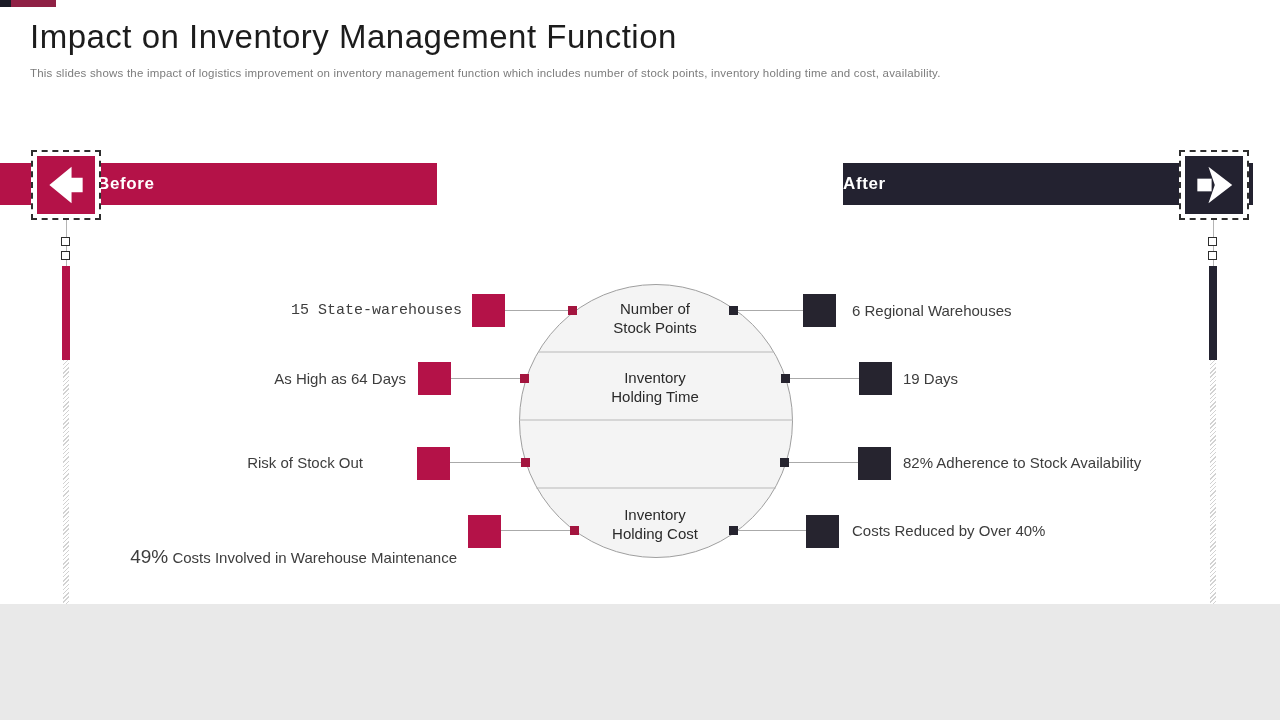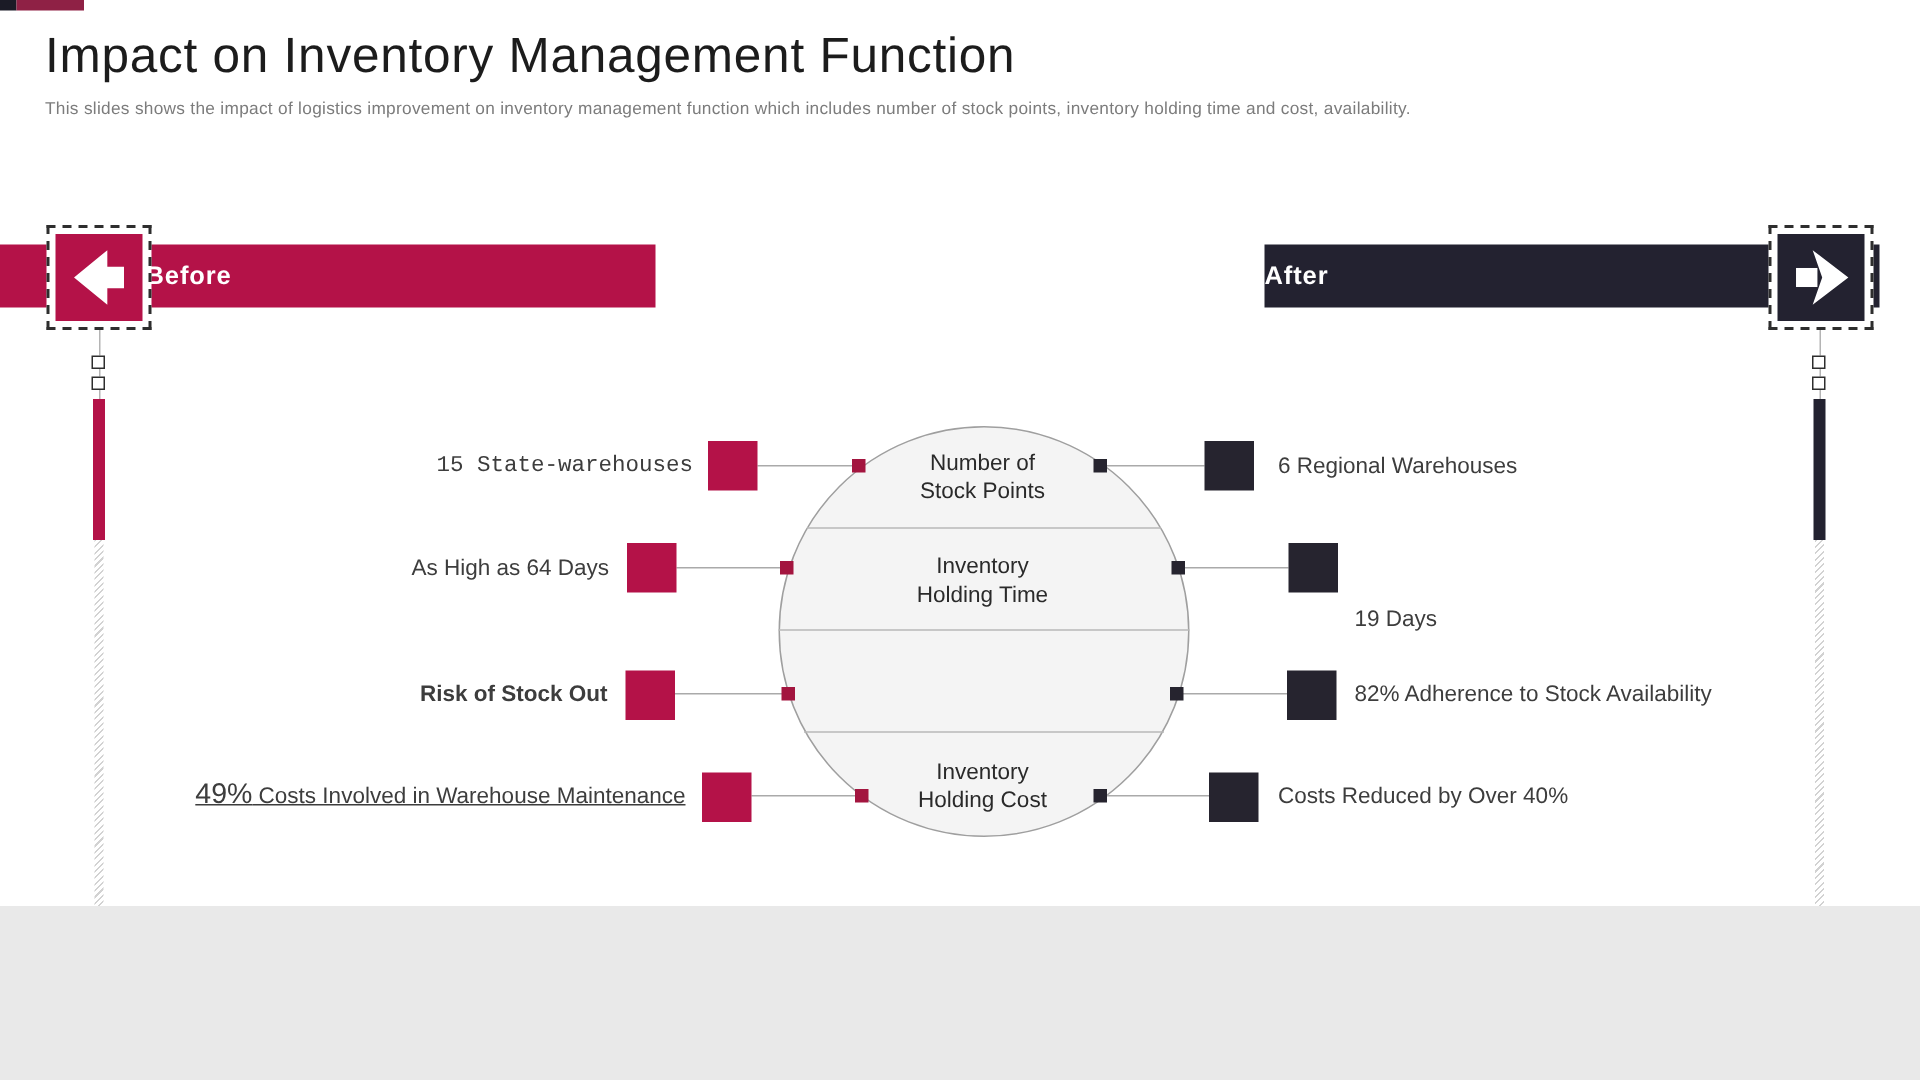--- a/index.html
+++ b/index.html
@@ -150,25 +150,25 @@
   <div class="block block-crimson" style="left:417px;top:447px;"></div>
   <div class="block block-crimson" style="left:468px;top:515px;"></div>
 
   <div class="block block-dark" style="left:803px;top:294px;"></div>
   <div class="block block-dark" style="left:859px;top:362px;"></div>
   <div class="block block-dark" style="left:858px;top:447px;"></div>
   <div class="block block-dark" style="left:806px;top:515px;"></div>
 
   <div class="row-label left" style="right:818px;top:302px;font-family:Liberation Mono, monospace;">15 State-warehouses</div>
   <div class="row-label left" style="right:874px;top:370px;">As High as 64 Days</div>
-  <div class="row-label left" style="right:875px;top:454px;font-weight:bold;">Risk of Stock Out</div>
-  <div class="row-label left" style="right:823px;top:519px;text-decoration:underline;"><span class="em-big">49%</span><span> Costs Involved  in Warehouse  Maintenance</span></div>
+  <div class="row-label left" style="right:917px;top:454px;">Risk of Stock Out</div>
+  <div class="row-label left" style="right:823px;top:546px;"><span class="em-big">49%</span><span> Costs Involved  in Warehouse  Maintenance</span></div>
 
   <div class="row-label" style="left:852px;top:302px;">6 Regional Warehouses</div>
-  <div class="row-label" style="left:903px;top:370px;margin-top:34px;">19 Days</div>
+  <div class="row-label" style="left:903px;top:370px;">19 Days</div>
   <div class="row-label" style="left:903px;top:454px;">82% Adherence to Stock Availability</div>
   <div class="row-label" style="left:852px;top:522px;">Costs Reduced by Over 40%</div>
 
   <div class="bottombar bb-crimson"></div>
   <div class="bottombar bb-dark"></div>
 
 
   <svg class="car" width="62" height="36" viewBox="0 0 62 36">
     <path d="M7 27 Q2 27 2.5 23 Q3 20 10 18 L18 11 Q21 8.5 28 8.5 L42 8.5 Q50 9 54 15 L56.5 18.5 Q60 19.5 59.5 23.5 Q59.2 27 55 27 L51.5 27" fill="none" stroke="#2e2e2e" stroke-width="2"></path>
     <path d="M23 27 L39 27" fill="none" stroke="#2e2e2e" stroke-width="2"></path>

